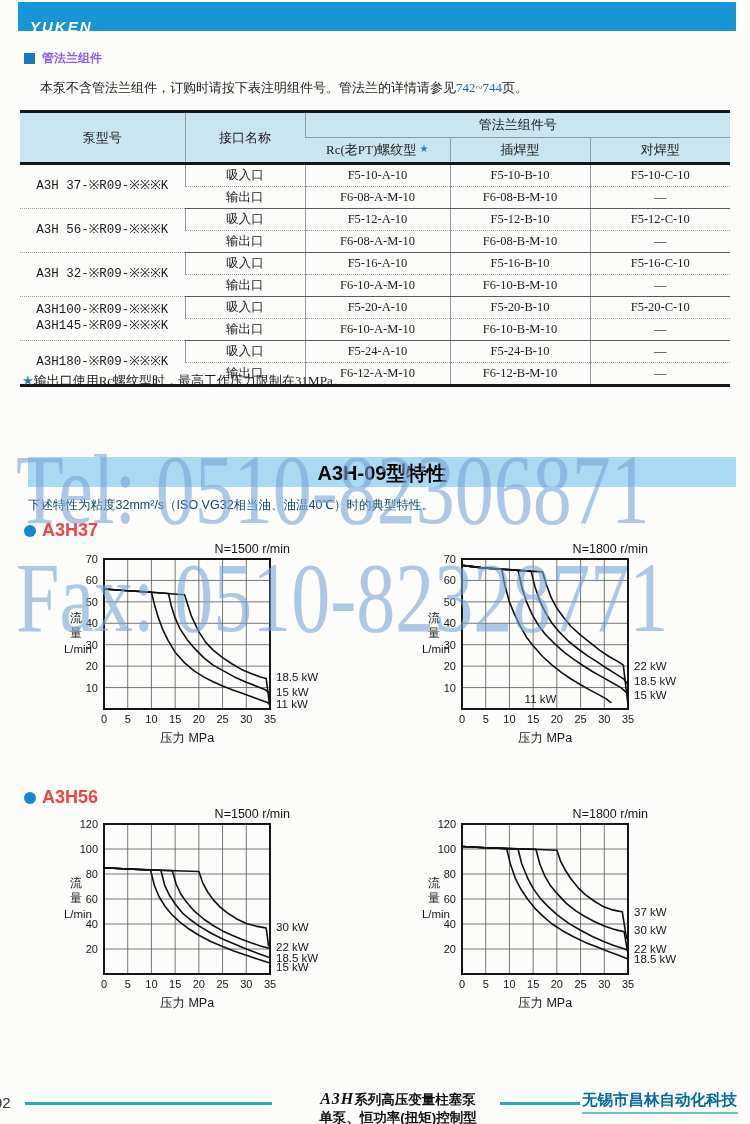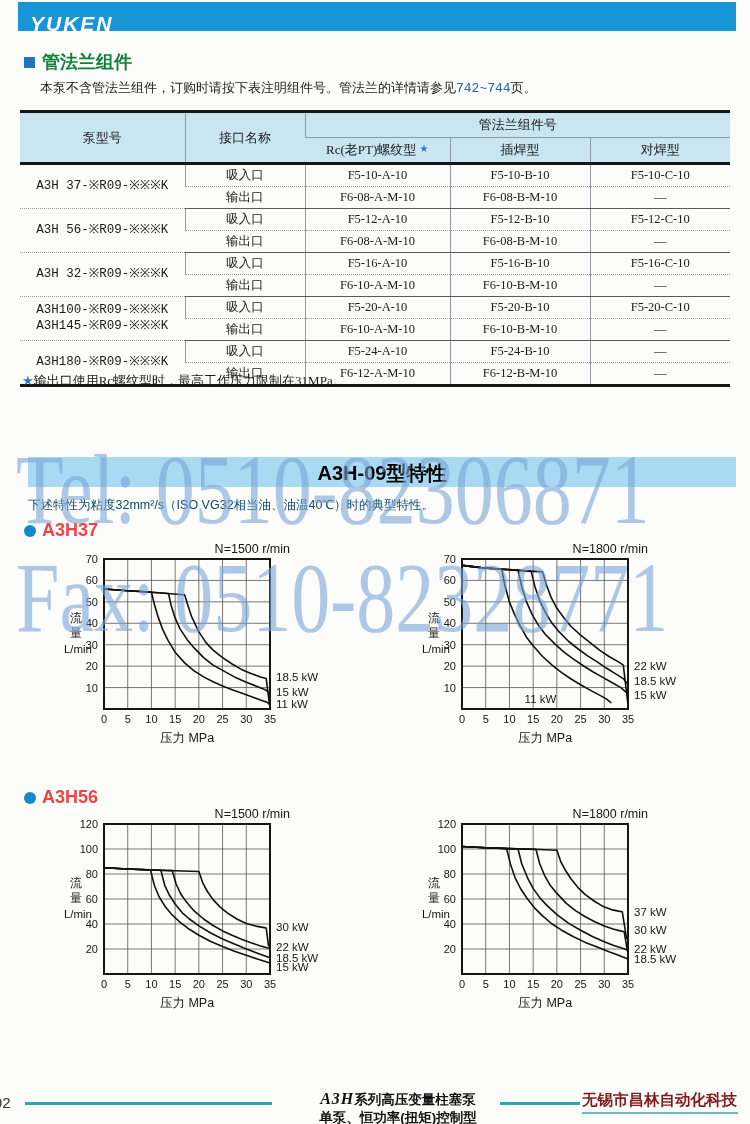--- a/index.html
+++ b/index.html
@@ -1,26 +1,26 @@
 <!DOCTYPE html>
 <html><head>
 <meta charset="utf-8">
 <style>
   html,body{margin:0;padding:0;background:#e8e8e8;}
   .page{position:relative;width:750px;height:1124px;background:#fcfcfb;overflow:hidden;
         font-family:"Liberation Sans",sans-serif;color:#1a1a1a;}
   
   .top-band{position:absolute;left:18px;top:2px;width:718px;height:29px;background:#1795d4;}
-  .brand{position:absolute;left:12px;top:10px;color:#fff;font-weight:800;font-size:21px;
+  .brand{position:absolute;left:12px;top:16px;color:#fff;font-weight:800;font-size:15px;
          letter-spacing:2px;font-family:"Liberation Sans",sans-serif;font-style:italic;text-align:center;}
   
   .sec-head{position:absolute;left:24px;top:50px;display:flex;align-items:center;gap:7px;}
   .sq-bullet{width:11px;height:11px;background:#1f76c0;display:inline-block;}
-  .sec-head .t{font-weight:bold;font-size:18px;color:#15803d;}
-  .intro{position:absolute;left:40px;top:79px;font-family:Liberation Mono, monospace;
+  .sec-head .t{font-weight:bold;font-size:12px;color:#8b5cf6;}
+  .intro{position:absolute;left:40px;top:79px;font-family:Liberation Serif, serif;
          font-size:13px;color:#222;}
   .link{color:#2563b0;}
   
   .flange-table{position:absolute;left:20px;top:110px;width:710px;border-collapse:collapse;
        table-layout:fixed;font-family:"Liberation Serif",serif;font-size:12.5px;color:#1a1a1a;
        border-top:3px solid #161616;border-bottom:3px solid #161616;}
   .flange-table th{background:#c9e5f2;font-weight:normal;padding:3px 2px;font-size:13px;}
   .flange-table th+th,.flange-table td+td{border-left:1px solid #8f9aa2;}
   .flange-table thead th{border-bottom:3px solid #161616;}
   .flange-table thead th.group-head{border-bottom:1px solid #8f9aa2;text-align:center;}
@@ -51,21 +51,21 @@
   .pgnum{position:absolute;left:-6px;top:1094px;font-size:15px;color:#333;}
   .fline{position:absolute;height:3px;background:#2aa7b0;}
   .fl1{left:25px;top:1102px;width:247px;}
   .fl2{left:500px;top:1102px;width:80px;}
   .fl3{left:582px;top:1112px;width:156px;height:2px;opacity:.7;}
   .fcenter{position:absolute;left:280px;top:1090px;width:236px;text-align:center;color:#111;}
   .fcenter .l1{font-weight:bold;font-size:13.5px;}
   .fcenter .l2{font-weight:bold;font-size:13.5px;margin-top:0px;}
   .series-logo{font-family:"Liberation Serif",serif;font-weight:900;font-size:16px;
                letter-spacing:1px;font-style:italic;}
-  .company{position:absolute;left:582px;top:1090px;font-weight:bold;font-size:15.5px;color:#7f1d1d;}
+  .company{position:absolute;left:582px;top:1090px;font-weight:bold;font-size:15.5px;color:#0369a1;}
   svg text{font-family:"Liberation Sans",sans-serif;fill:#161616;}
 </style>
 </head>
 <body>
 
 <div class="page">
 
   <div class="top-band">
     <span class="brand">YUKEN</span>
   </div>

